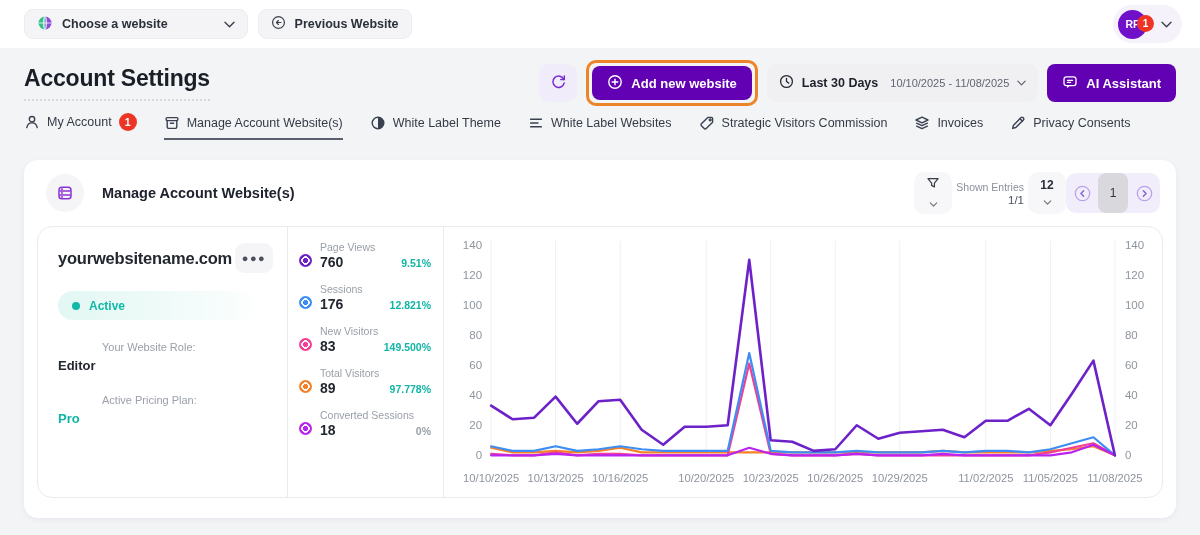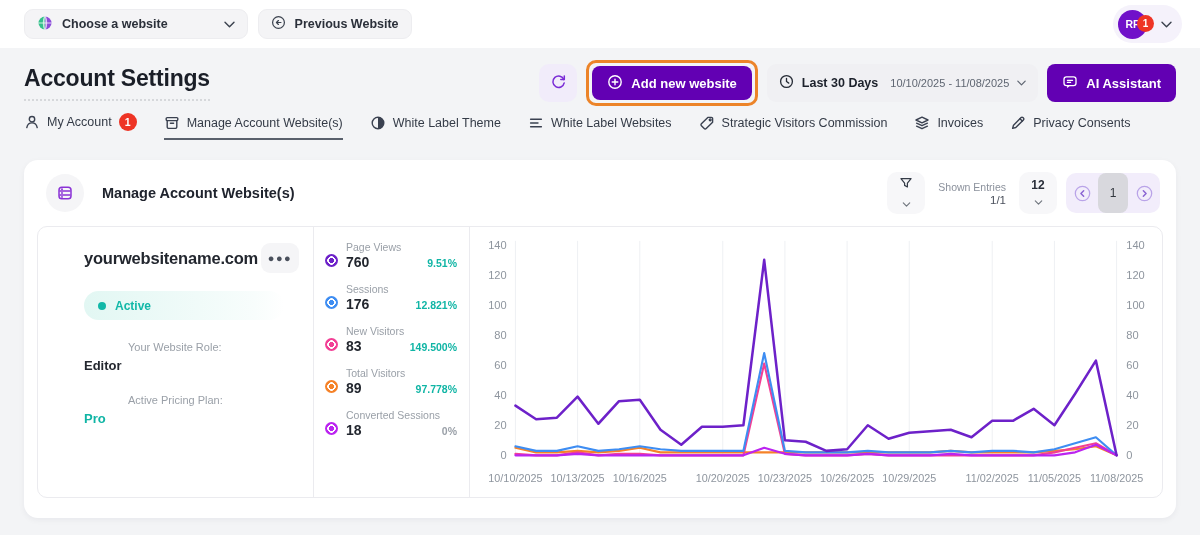--- a/index.html
+++ b/index.html
@@ -79,37 +79,37 @@
     margin-top:20px; background:#fff; border-radius:14px; height:358px;
     box-shadow:0 2px 6px rgba(25,25,50,0.05);
   }
   .panel-header { display:flex; justify-content:space-between; align-items:center; padding:12px 16px 10px 22px; }
   .ph-left { display:flex; align-items:center; }
   .ph-icon {
     width:38px; height:38px; border-radius:50%; background:#f5f5f7;
     display:flex; align-items:center; justify-content:center;
   }
   .ph-title { font-size:14.5px; font-weight:700; color:#20242e; margin-left:18px; }
-  .ph-right { display:flex; align-items:center; gap:9px; }
+  .ph-right { display:flex; align-items:center; }
   .ctl {
     min-width:38px; height:42px; border-radius:10px; background:#f7f7f9; border:none;
     display:flex; flex-direction:column; align-items:center; justify-content:center; gap:2px;
     cursor:pointer; font-family:inherit; font-size:12px; font-weight:700; color:#2a2f3a; padding:0 8px;
   }
   .shown { text-align:right; margin:0 4px; }
   .sh-label { font-size:10.5px; color:#8b919c; }
   .sh-value { font-size:11.5px; color:#4a505c; margin-top:1px; }
   .pager { display:flex; align-items:center; background:#f2edfb; border-radius:10px; height:40px; overflow:hidden; }
   .pager button { width:32px; height:40px; border:none; background:transparent; display:flex; align-items:center; justify-content:center; cursor:pointer; }
   .page-cur {
     width:30px; height:40px; background:#d8d8dd; border-radius:8px;
     display:flex; align-items:center; justify-content:center; font-size:12px; color:#33383f; cursor:pointer;
   }
   
-  .card { margin:2px 13px 0 13px; border:1px solid #ebebef; border-radius:10px; height:272px; display:flex; overflow:hidden;padding-left:26px; }
+  .card { margin:2px 13px 0 13px; border:1px solid #ebebef; border-radius:15px; height:272px; display:flex; overflow:hidden; }
   .card-left { width:250px; border-right:1px solid #ebebef; padding:16px 14px 16px 20px; }
   .cl-top { display:flex; justify-content:space-between; align-items:center; }
   .domain { font-size:16.5px; font-weight:700; color:#23272f; letter-spacing:-0.2px; }
   .menu-btn {
     width:38px; height:30px; border-radius:9px; background:#f5f5f7; border:none; cursor:pointer;
     color:#4a505c; font-size:11px; letter-spacing:1.5px; font-weight:700; line-height:1;
   }
   .status-badge {
     margin-top:18px; display:flex; align-items:center; gap:9px; height:29px; padding:0 14px;
     width:200px; border-radius:15px;

